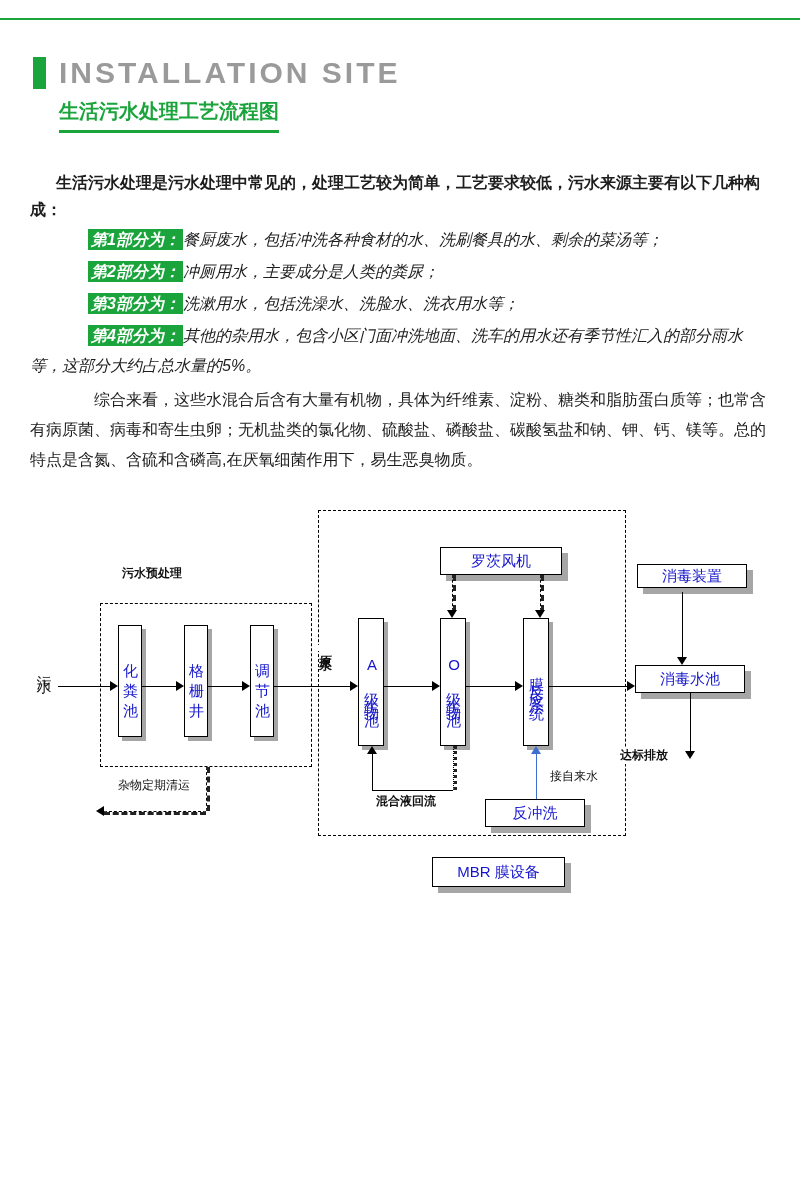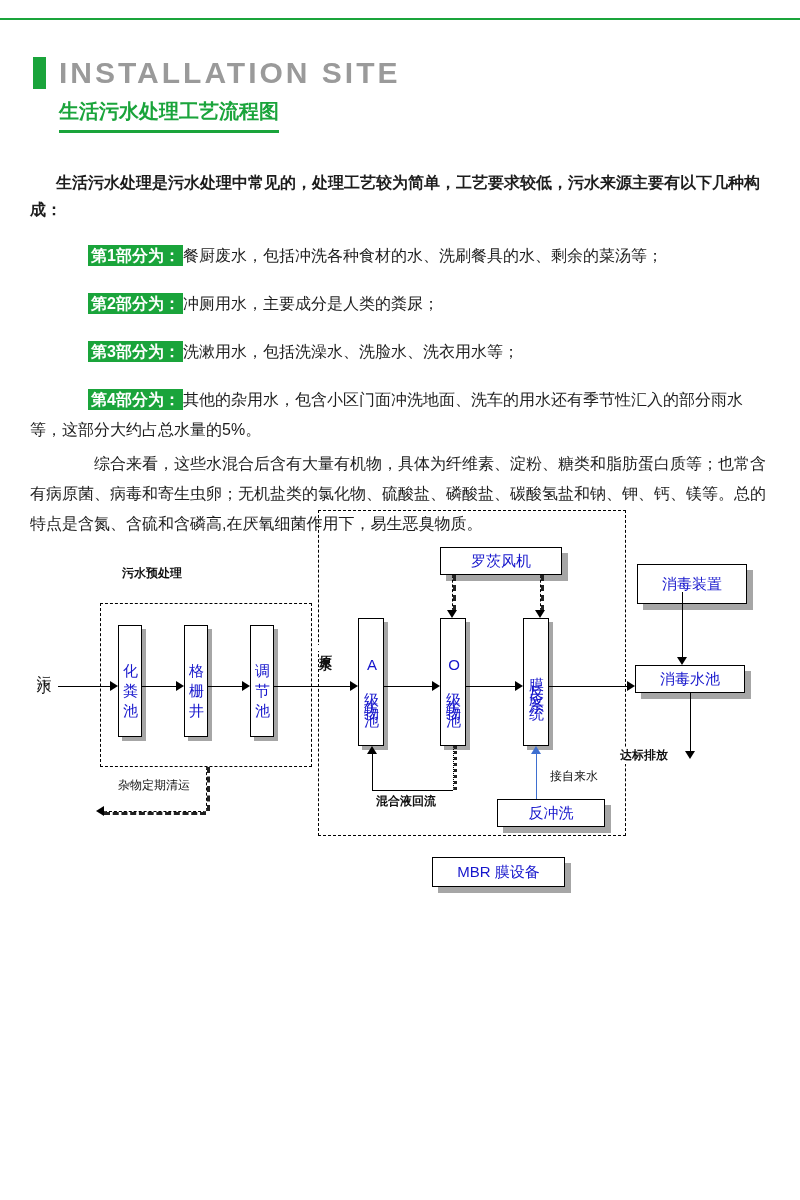--- a/index.html
+++ b/index.html
@@ -20,21 +20,21 @@
   .page-title { font-size:30px; font-weight:bold; letter-spacing:3px; color:#9a9a9a; }
   .page-subtitle {
     display:inline-block; margin:8px 0 0 26px;
     font-size:20px; font-weight:bold; color:#1aa43b;
     border-bottom:3px solid #1aa43b; padding-bottom:5px;
   }
 
   
   .content { margin:36px 30px 0 30px; font-size:16px; color:#1d1d1d; }
   .p1 { line-height:27px; text-indent:26px;font-weight:bold; }
-  .part { line-height:30px; text-indent:58px; margin-top:18px; }
+  .part { line-height:30px; text-indent:58px; margin-top:2px;font-style:italic; }
   .part-label { background:#1aa43b; color:#ffffff; font-weight:bold; padding:2px 3px; }
   .p2 { line-height:30px; text-indent:64px; margin-top:4px; }
 
   
   .diagram { position:absolute; left:0; top:505px; width:800px; height:420px; }
   .region { position:absolute; border:1px dashed #000; }
   .dlabel { position:absolute; font-size:12px; color:#111; white-space:nowrap; }
   .bold { font-weight:bold; }
   .wbg { background:#fff; padding:0 2px;font-weight:bold; }
   .vlabel { position:absolute; writing-mode:vertical-lr; text-orientation:upright; color:#111; letter-spacing:4px; white-space:nowrap; }
@@ -138,37 +138,37 @@
       <span class="vtext sp7">膜反应系统</span>
     </div>
 
   <div class="hline" style="left:384px;top:181px;width:48px"></div>
   <div class="ah r" style="left:432px;top:176px"></div>
   <div class="hline" style="left:466px;top:181px;width:49px"></div>
   <div class="ah r" style="left:515px;top:176px"></div>
   <div class="hline" style="left:549px;top:181px;width:78px"></div>
   <div class="ah r" style="left:627px;top:176px"></div>
 
-  <div class="dbox" style="left:637px;top:59px;width:110px;height:40px">
+  <div class="dbox" style="left:637px;top:59px;width:110px;height:24px">
       <span>消毒装置</span>
     </div>
   <div class="vline" style="left:682px;top:87px;height:65px"></div>
   <div class="ah d" style="left:677px;top:152px"></div>
   <div class="dbox" style="left:635px;top:160px;width:110px;height:28px">
       <span>消毒水池</span>
     </div>
 
   <div class="vline" style="left:690px;top:188px;height:58px"></div>
   <div class="ah d" style="left:685px;top:246px"></div>
   <div class="dlabel wbg" style="left:618px;top:242px">达标排放</div>
 
   <div class="ah u bu" style="left:531px;top:241px"></div>
   <div class="vline blue" style="left:536px;top:249px;height:45px"></div>
   <div class="dlabel" style="left:550px;top:263px">接自来水</div>
-  <div class="dbox" style="left:497px;top:294px;width:108px;height:28px">
+  <div class="dbox" style="left:485px;top:294px;width:100px;height:28px">
       <span>反冲洗</span>
     </div>
 
   <div class="vline dot" style="left:453px;top:241px;height:44px"></div>
   <div class="hline" style="left:372px;top:285px;width:81px"></div>
   <div class="vline" style="left:372px;top:249px;height:36px"></div>
   <div class="ah u" style="left:367px;top:241px"></div>
   <div class="dlabel wbg" style="left:374px;top:288px">混合液回流</div>
 
   <div class="dbox" style="left:432px;top:352px;width:133px;height:30px">

